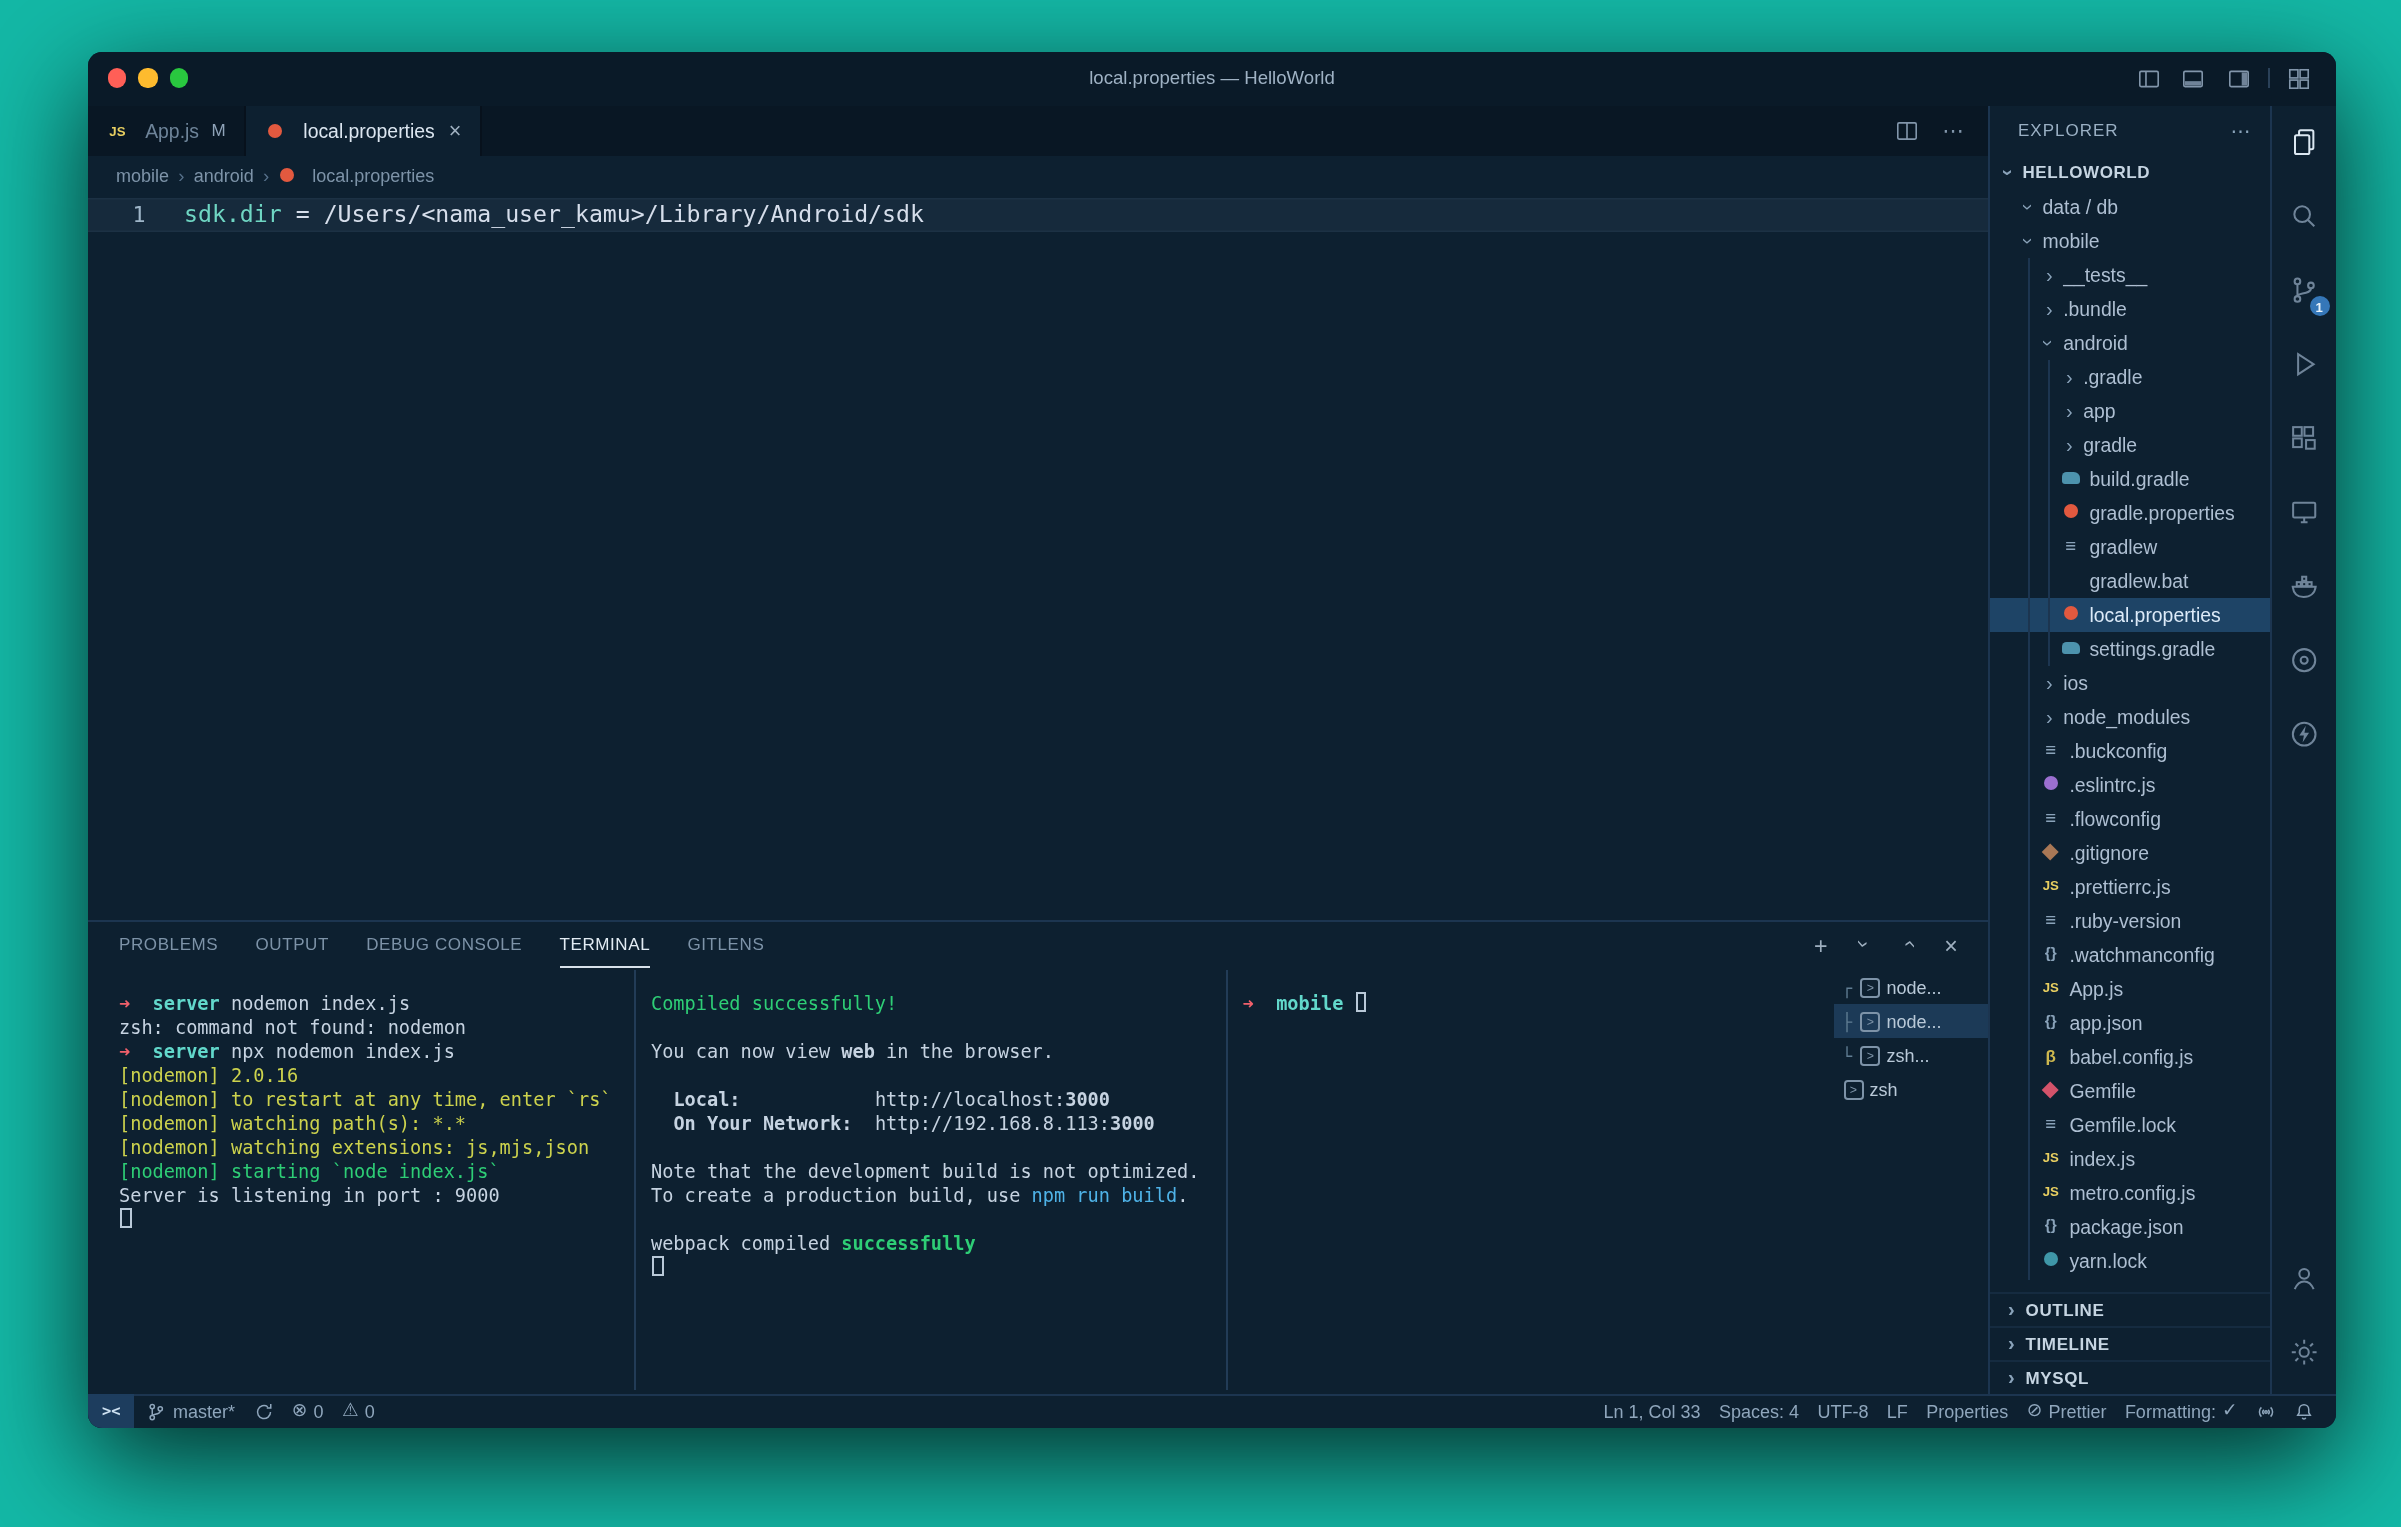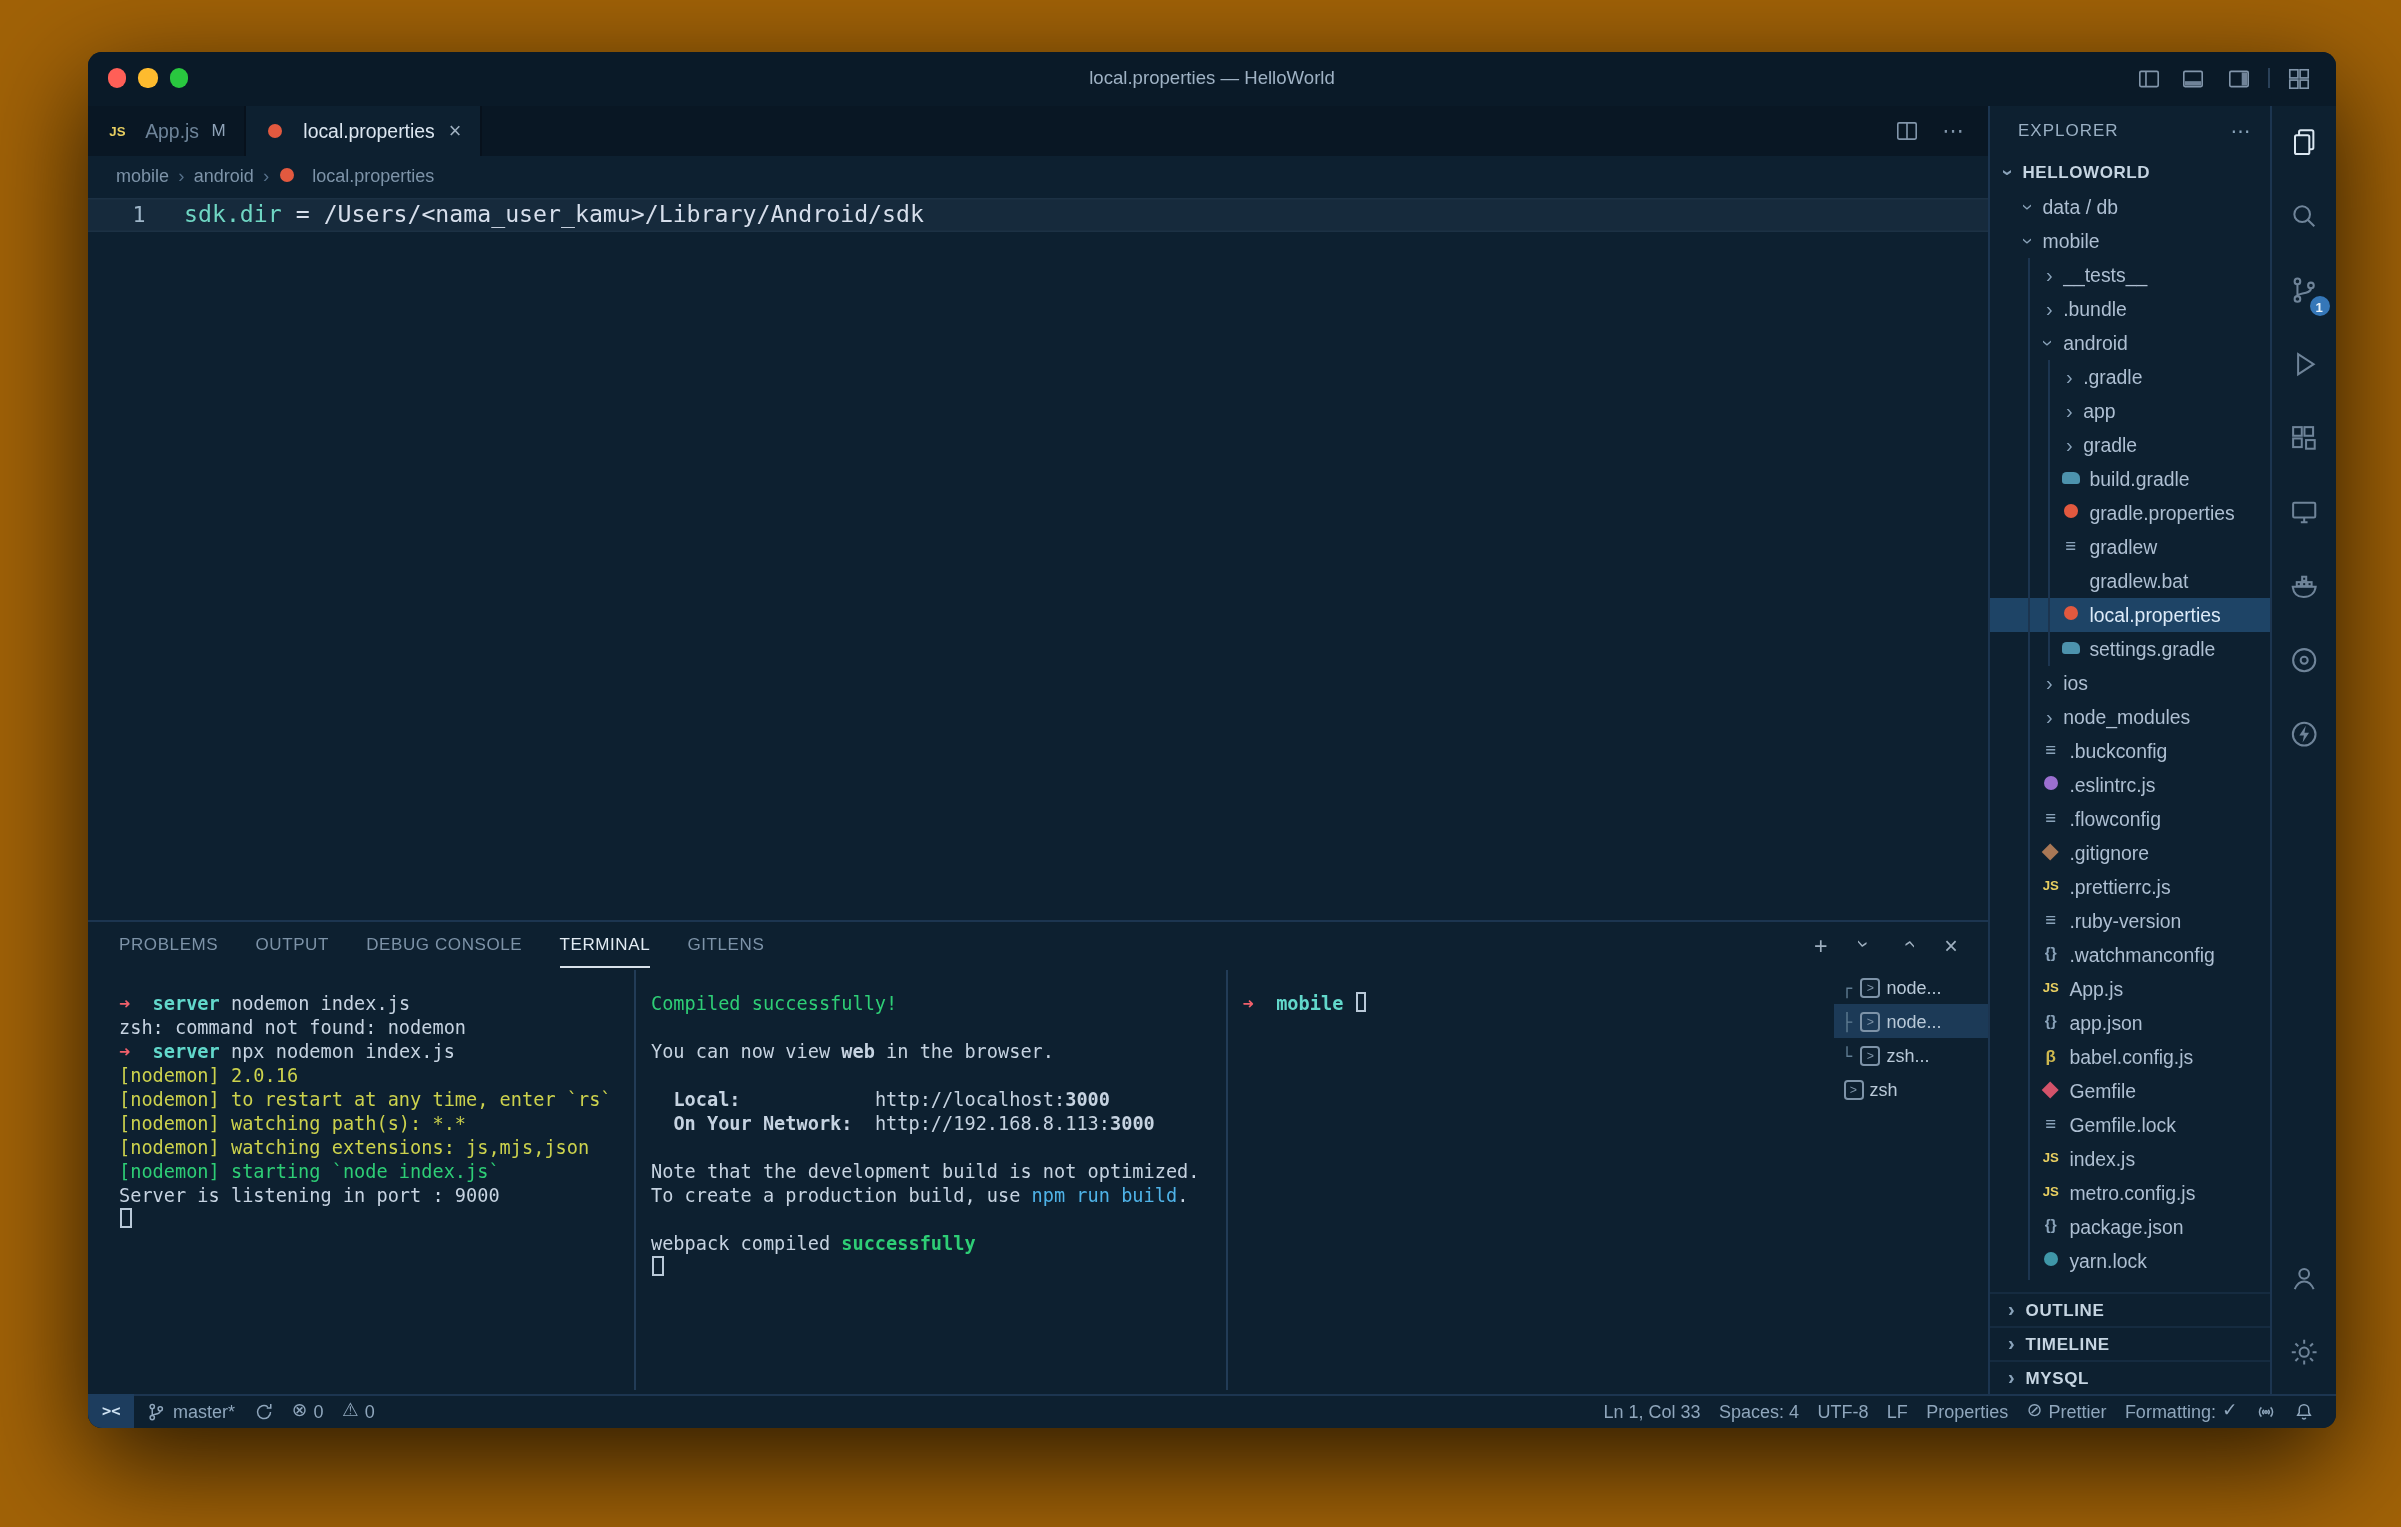--- a/index.html
+++ b/index.html
@@ -1,18 +1,18 @@
 <!DOCTYPE html>
 <html style="font-size:12.4px"><head>
 <meta charset="utf-8">
 <style>
   * { box-sizing: border-box; margin: 0; padding: 0; }
   html,body { background:#000; }
   body { width:2401px; height:1527px; overflow:hidden; font-family:"Liberation Sans", sans-serif; }
-  .page { position:relative; width:2401px; height:1527px; background:#a16207; overflow:hidden; }
+  .page { position:relative; width:2401px; height:1527px; background:#14b8a6; overflow:hidden; }
   .stage { position:absolute; left:0; top:0; width:1201px; height:764px; transform:scale(2); transform-origin:0 0; }
 
   
   .window { position:absolute; left:44px; top:25.5px; width:1124px; height:688px;
             background:#0d2030; border-radius:7px; overflow:hidden;
             box-shadow:0 17px 54px rgba(0,0,0,.75); display:flex; flex-direction:column; }
 
   
   .titlebar { height:27px; flex:none; background:#0a1a28; display:flex; align-items:center; position:relative; }
   .traffic { display:flex; gap:6.2px; margin-left:10px; }

